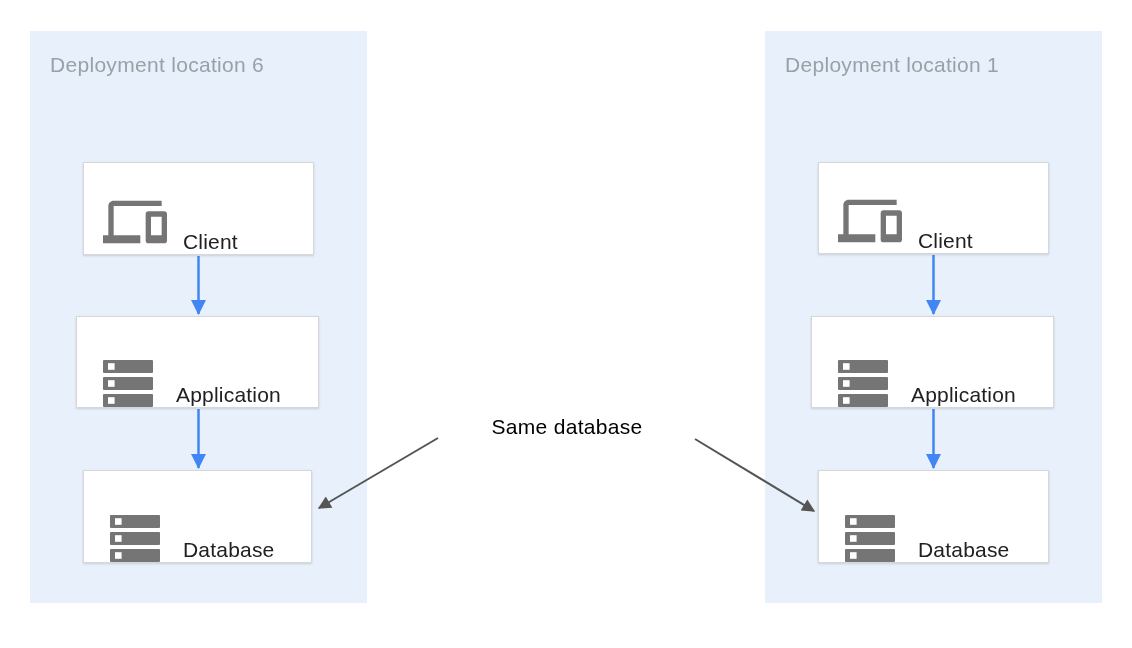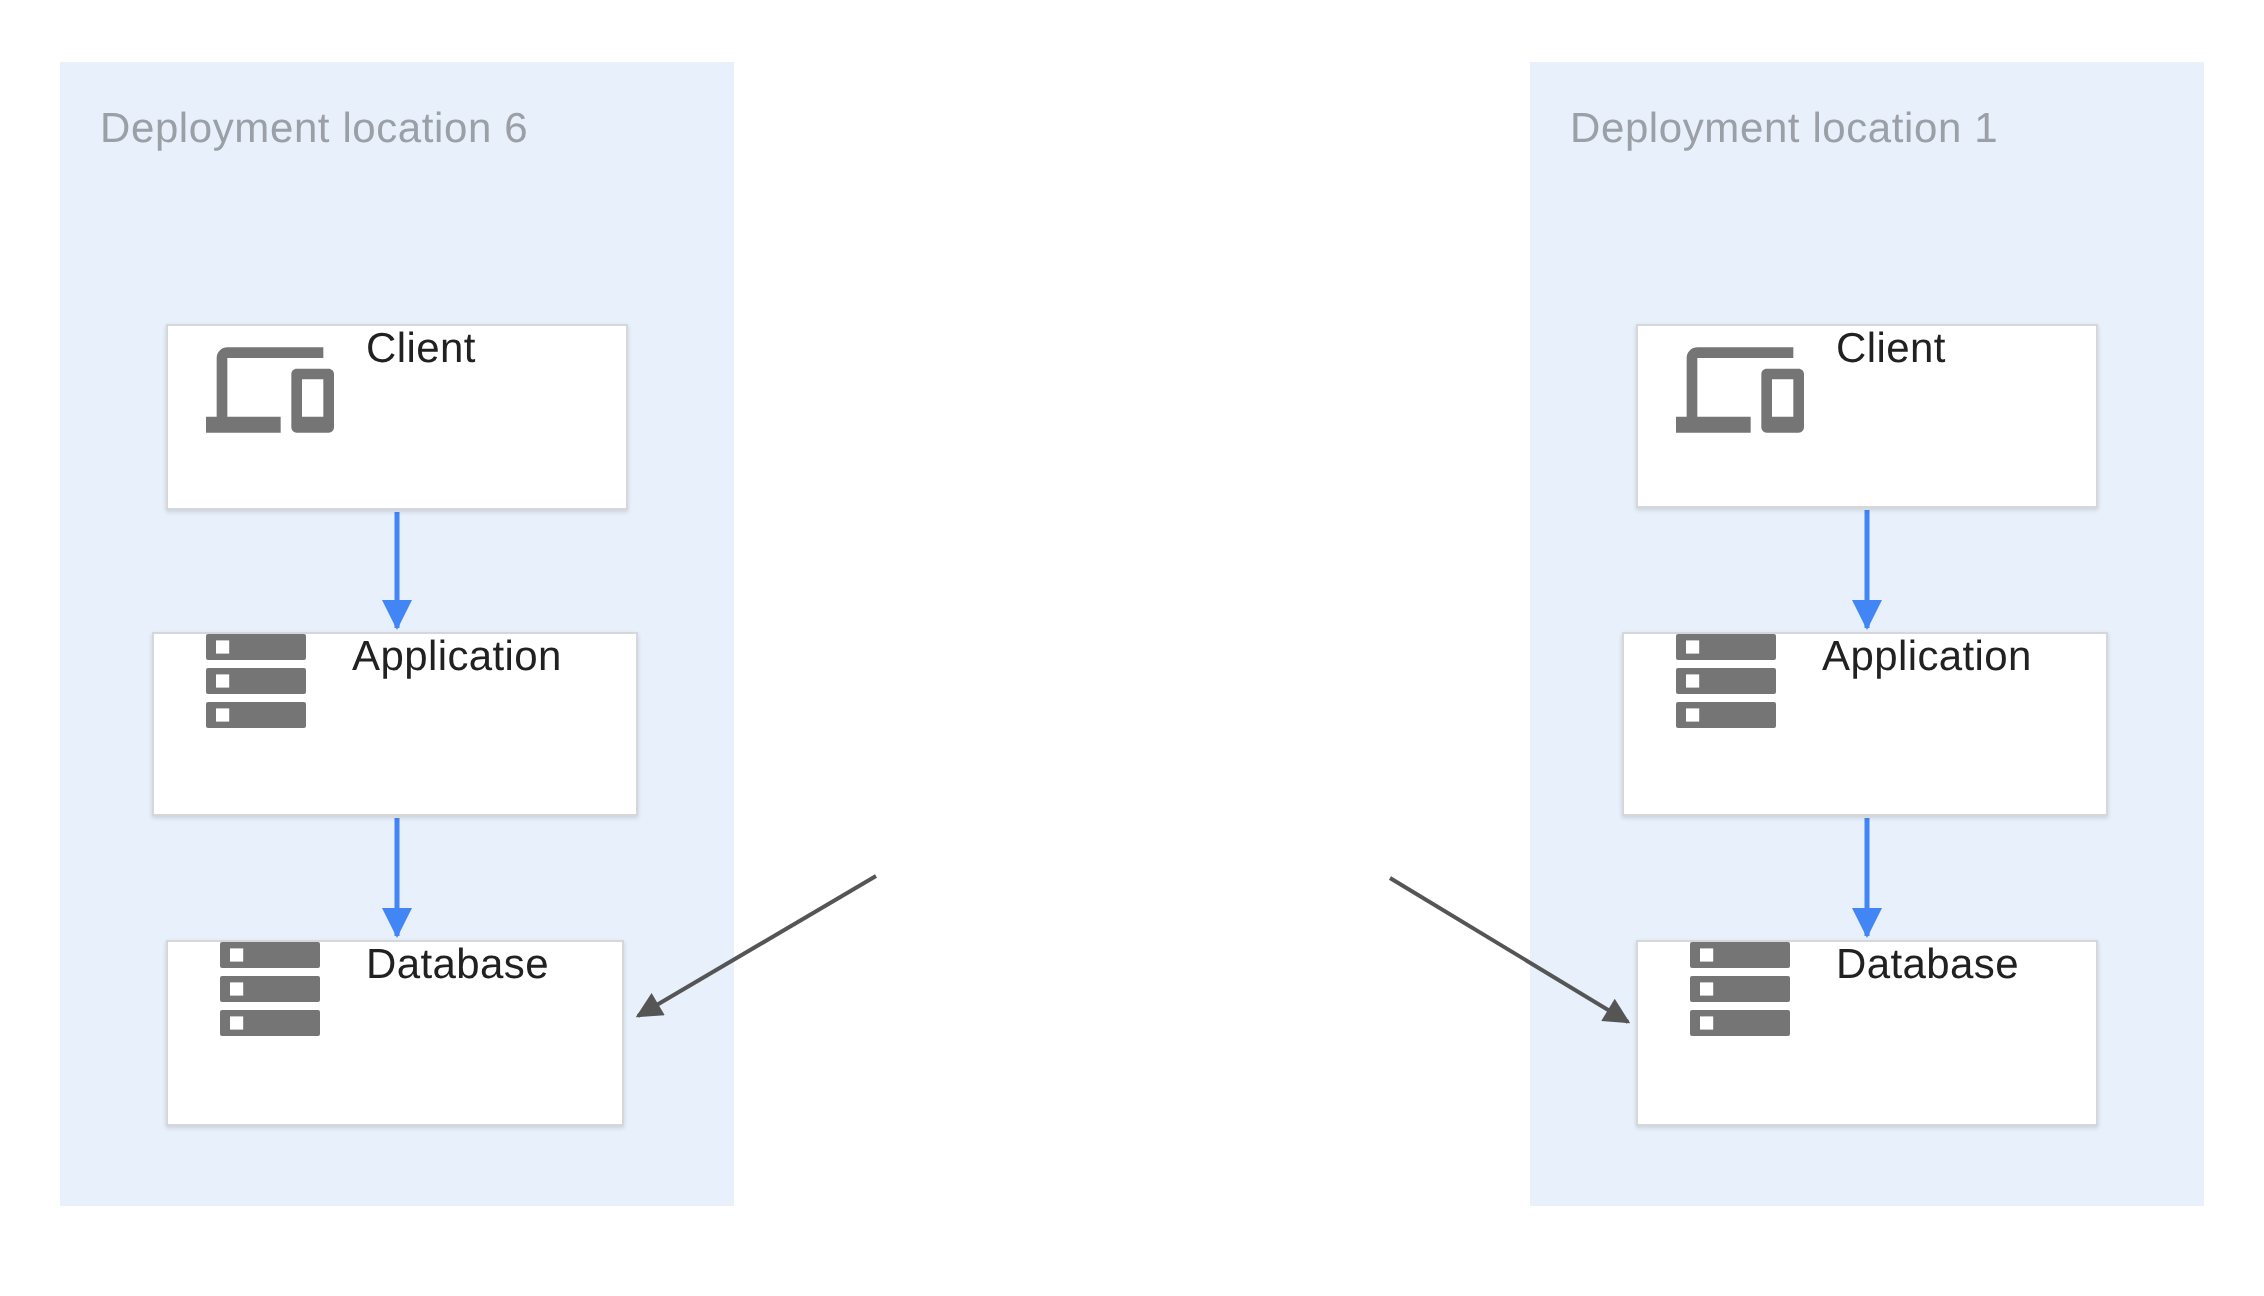--- a/index.html
+++ b/index.html
@@ -33,21 +33,21 @@
     color: #9AA0A6;
     white-space: nowrap;
   }
   .node {
     position: absolute;
     background: #ffffff;
     border: 1px solid #D5D7DA;
     box-shadow: 0 1px 2px rgba(60,64,67,0.18);
     box-sizing: border-box;
     display: flex;
-    align-items: flex-start;
+    align-items: flex-end;
     padding-left: 19px;
     gap: 16px;
   }
   .icon-slot {
     width: 64px;
     display: flex;
     justify-content: center;
     align-items: center;
     flex: 0 0 64px;
   }
@@ -200,15 +200,16 @@
           <rect x="5" y="3.2" width="6.6" height="6.6"></rect>
           <rect x="5" y="20.2" width="6.6" height="6.6"></rect>
           <rect x="5" y="37.2" width="6.6" height="6.6"></rect>
         </g>
       </svg>
     </span>
     <span class="node-label">Database</span>
   </div>
 
   <div class="annotation">
+    <div>Same database</div>
   </div>
 
 </div>
 
 </body></html>

